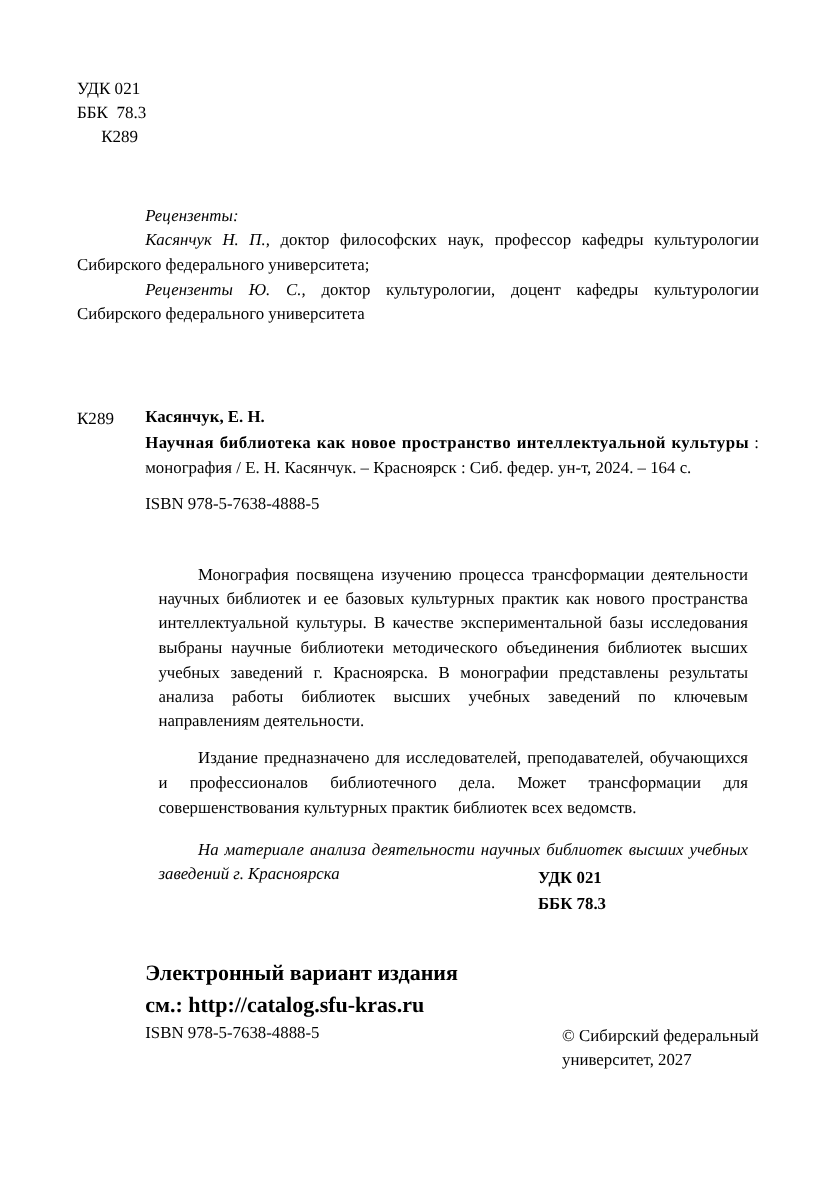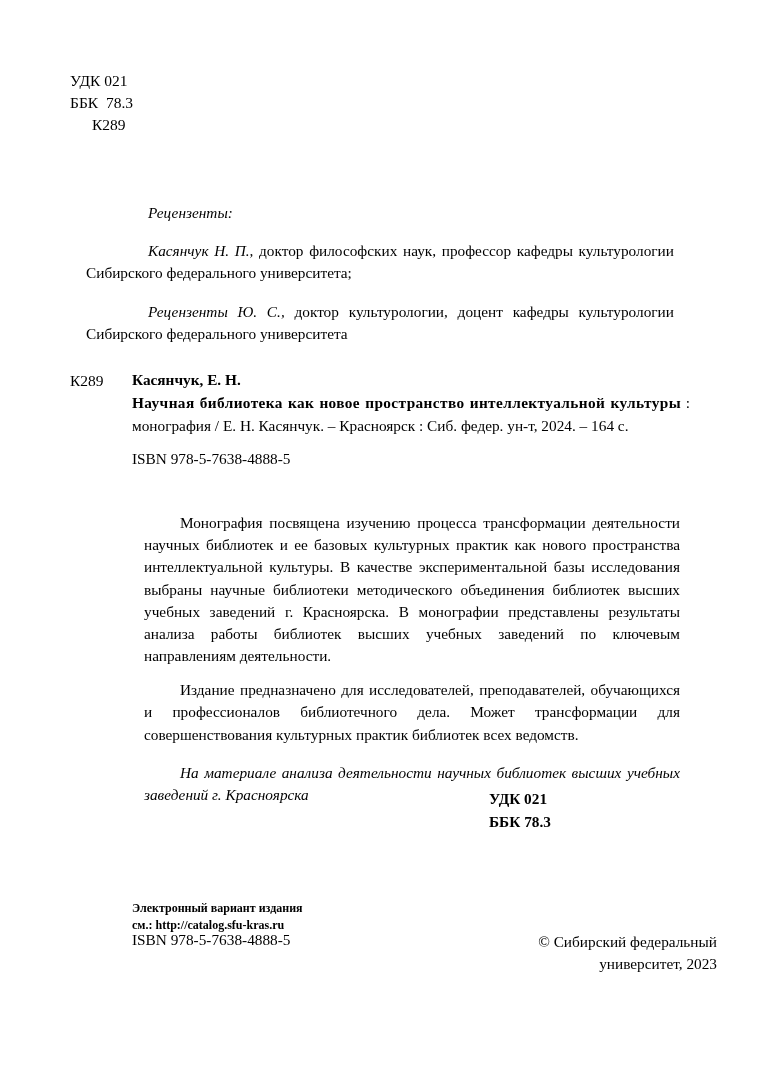--- a/index.html
+++ b/index.html
@@ -42,21 +42,21 @@
     width: 620px;
     font-size: 15.3px;
     line-height: 1.45;
     text-align: justify;
   }
   .reviewers .head {
     font-style: italic;
     padding-left: 62px;
   }
   .reviewers p {
-    margin: 16px;
+    margin: 0;
   }
   .reviewers .entry {
     text-indent: 62px;
   }
   .reviewers .nm {
     font-style: italic;
   }
 
   
   .biblio {
@@ -122,41 +122,41 @@
     top: 788px;
     font-size: 15.3px;
     font-weight: bold;
     line-height: 1.5;
   }
 
   
   .electronic {
     position: absolute;
     left: 132px;
-    top: 900px;
-    font-size: 12px;
+    top: 871px;
+    font-size: 20px;
     font-weight: bold;
     line-height: 1.45;
   }
 
   
   .footer-isbn {
     position: absolute;
     left: 132px;
     top: 931px;
     font-size: 15.3px;
   }
   .footer-copy {
     position: absolute;
-    left: 527px;
+    left: 511px;
     top: 931px;
     width: 190px;
     font-size: 15.3px;
     line-height: 1.45;
-    text-align: right;
+    text-align: left;
   }
 </style>
 </head>
 <body>
 
 <div class="page">
 
   <div class="udk-block">
     <div class="row">УДК 021</div>
     <div class="row">ББК  78.3</div>
@@ -191,16 +191,16 @@
   </div>
 
   <div class="electronic">
     <div>Электронный вариант издания</div>
     <div>см.: http://catalog.sfu-kras.ru</div>
   </div>
 
   <div class="footer-isbn">ISBN 978-5-7638-4888-5</div>
   <div class="footer-copy">
     <div>© Сибирский федеральный</div>
-    <div>университет, 2023</div>
+    <div>университет, 2027</div>
   </div>
 
 </div>
 
 </body></html>

